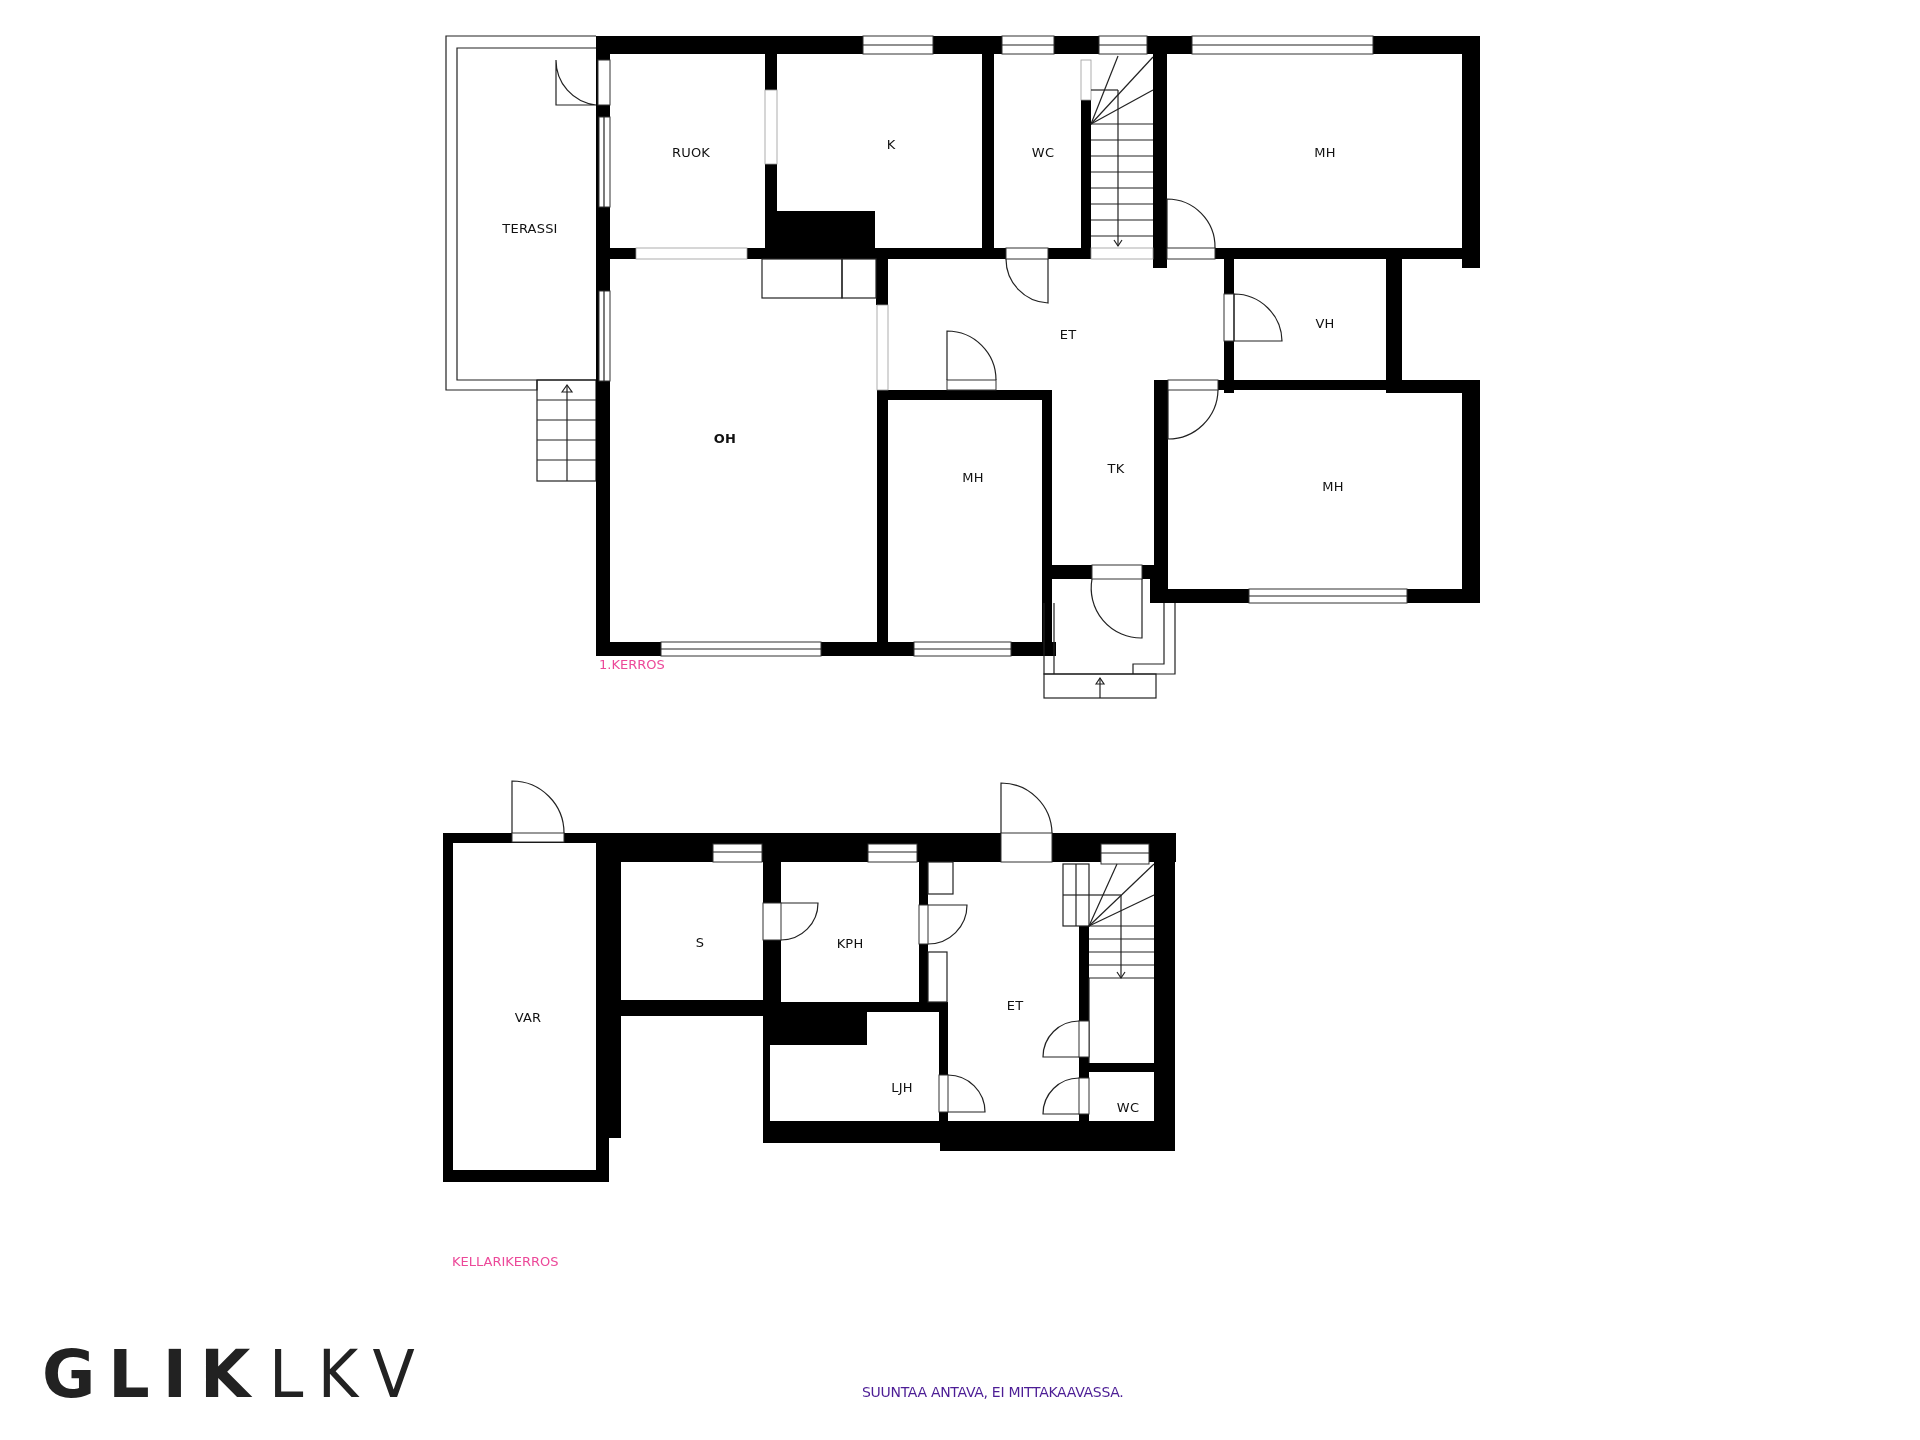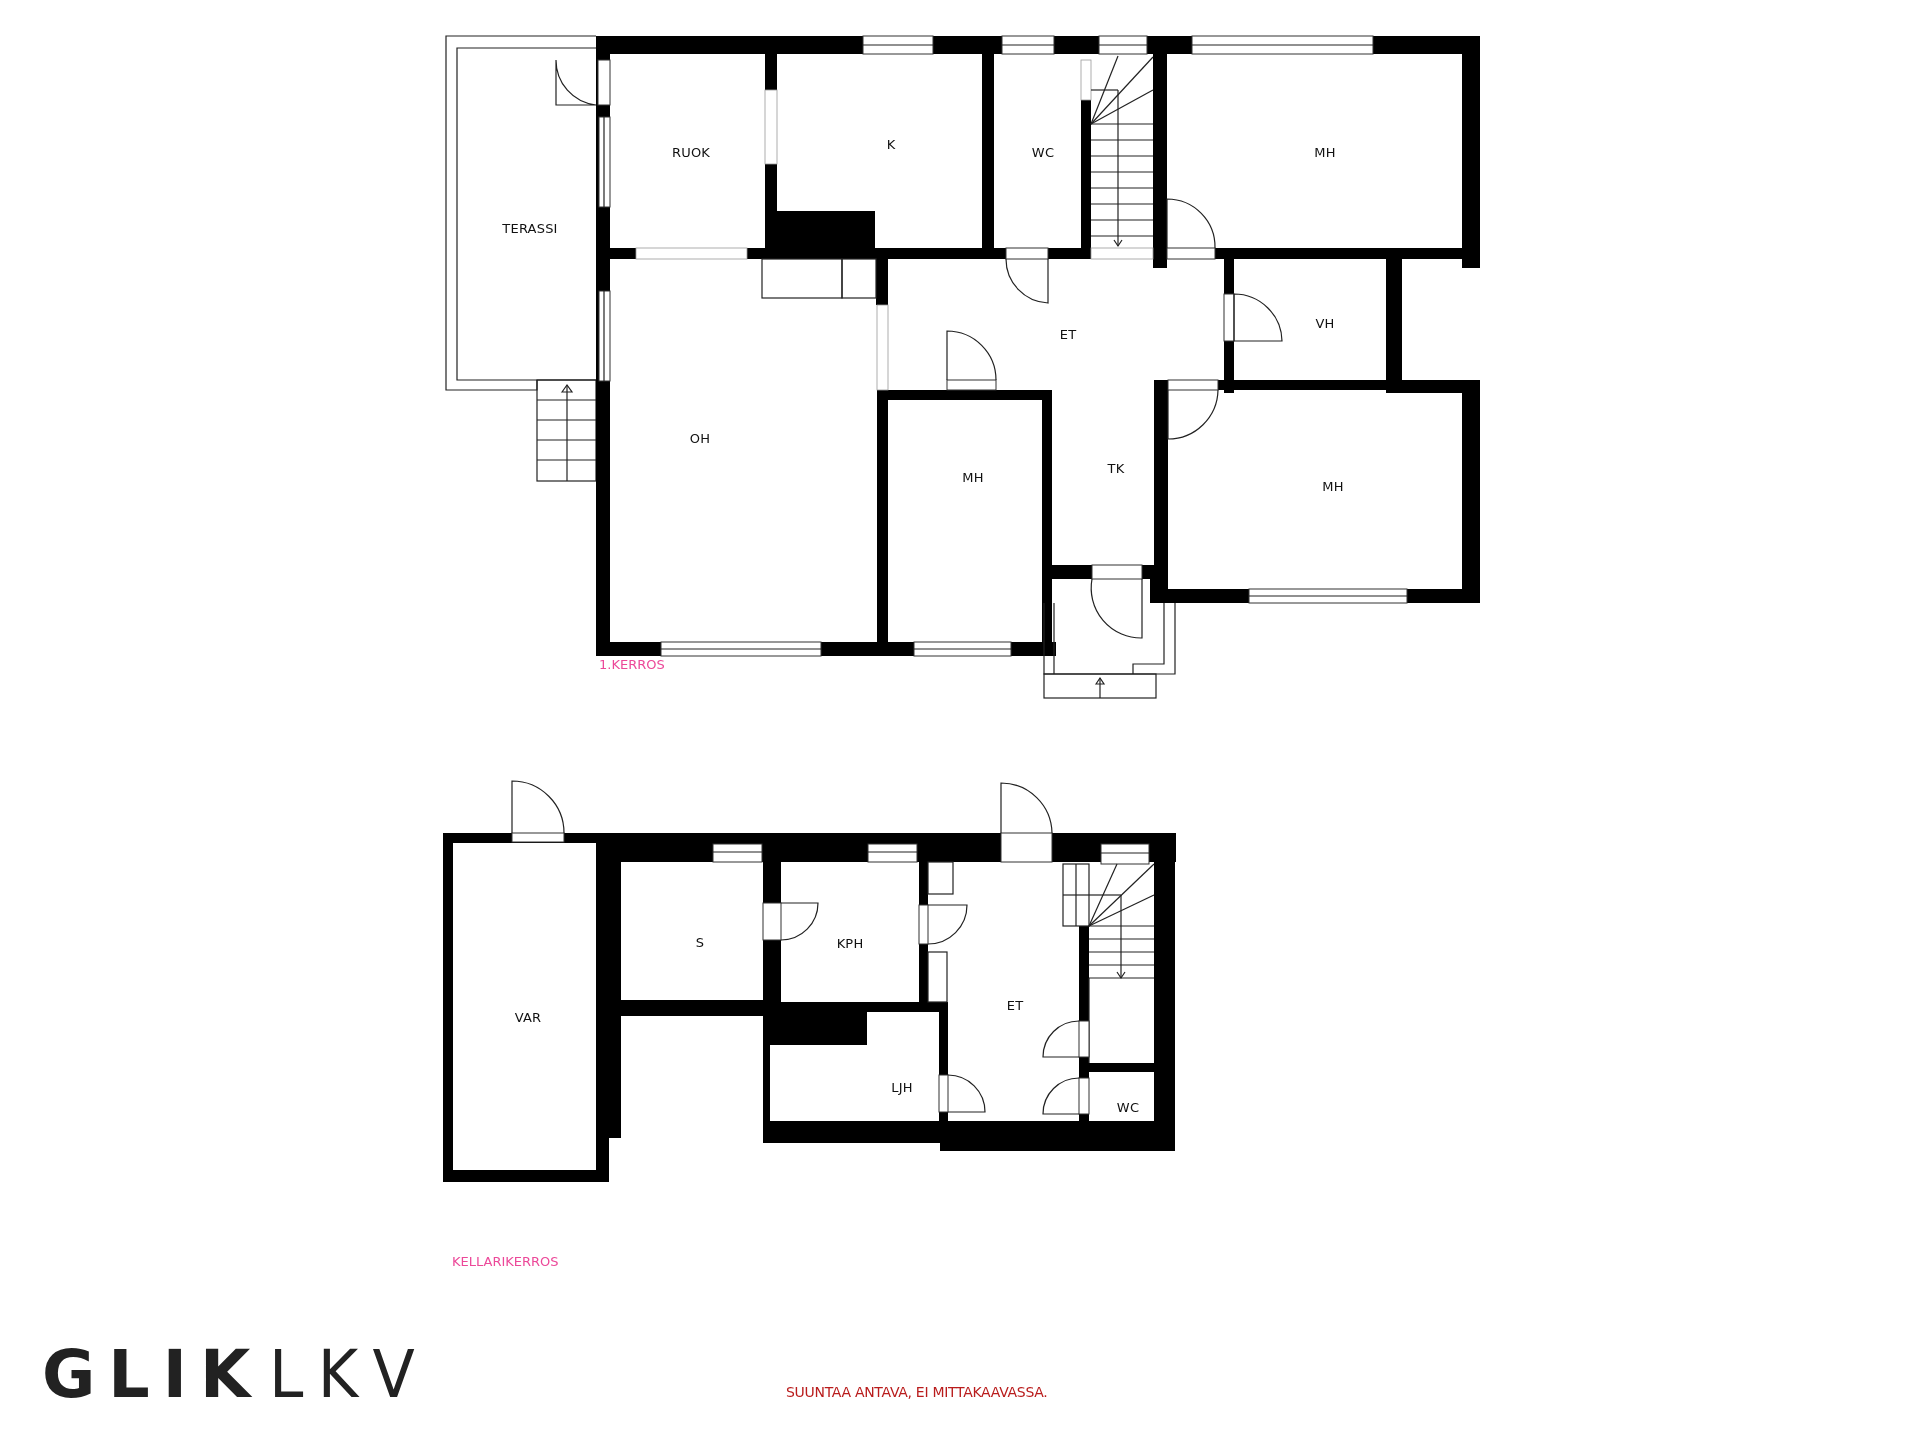--- a/index.html
+++ b/index.html
@@ -8,21 +8,21 @@
   svg.plan { position: absolute; left: 0; top: 0; width: 1920px; height: 1440px; }
   .w { fill: #000; }
   .ln { fill: none; stroke: #222; stroke-width: 1.2; }
   .win { fill: #fff; stroke: #333; stroke-width: 1; }
   .gap { fill: #fff; stroke: #999; stroke-width: 0.8; }
   .lbl { position: absolute; font-size: 13px; letter-spacing: 0.2px; transform: translate(-50%, -50%); white-space: nowrap; color: #111; }
   .floor-title { position: absolute; font-size: 13px; color: #ec4899; white-space: nowrap; }
   .logo { position: absolute; left: 42px; top: 1346px; height: 56px; display: flex; align-items: center; font-family: "DejaVu Sans", sans-serif; font-size: 65px; color: #222; letter-spacing: 13px; line-height: 1; }
   .logo .b { font-weight: bold; }
   .logo .l { font-weight: normal; margin-left: 6px; font-family: "DejaVu Sans", sans-serif; letter-spacing: 15px; transform: scaleX(0.95); transform-origin: left; display: inline-block; }
-  .disclaimer { position: absolute; left: 786px; top: 1384px; font-size: 14px; color: #b91c1c; white-space: nowrap; letter-spacing: -0.3px; }
+  .disclaimer { position: absolute; left: 862px; top: 1384px; font-size: 14px; color: #4c1d95; white-space: nowrap; letter-spacing: -0.3px; }
 </style>
 </head>
 <body>
 
 <svg class="plan" viewBox="0 0 1920 1440" xmlns="http://www.w3.org/2000/svg">
 
   <g>
 
     <g>
       <path class="ln" d="M 596 36 L 446 36 L 446 390 L 537 390 L 537 380"></path>
@@ -264,21 +264,21 @@
   </g>
 </svg>
 
 <div class="lbl" style="left:530px;top:228px;">TERASSI</div>
 <div class="lbl" style="left:691px;top:152px;">RUOK</div>
 <div class="lbl" style="left:891px;top:144px;">K</div>
 <div class="lbl" style="left:1043px;top:152px;">WC</div>
 <div class="lbl" style="left:1325px;top:152px;">MH</div>
 <div class="lbl" style="left:1068px;top:334px;">ET</div>
 <div class="lbl" style="left:1325px;top:323px;text-align:right;">VH</div>
-<div class="lbl" style="left:700px;top:438px;">OH</div>
+<div class="lbl" style="left:725px;top:438px;font-weight:bold;">OH</div>
 <div class="lbl" style="left:973px;top:477px;">MH</div>
 <div class="lbl" style="left:1116px;top:468px;">TK</div>
 <div class="lbl" style="left:1333px;top:486px;">MH</div>
 
 <div class="floor-title" style="left:599px;top:657px;">1.KERROS</div>
 
 <div class="lbl" style="left:528px;top:1017px;text-align:center;">VAR</div>
 <div class="lbl" style="left:700px;top:942px;">S</div>
 <div class="lbl" style="left:850px;top:943px;">KPH</div>
 <div class="lbl" style="left:1015px;top:1005px;">ET</div>

